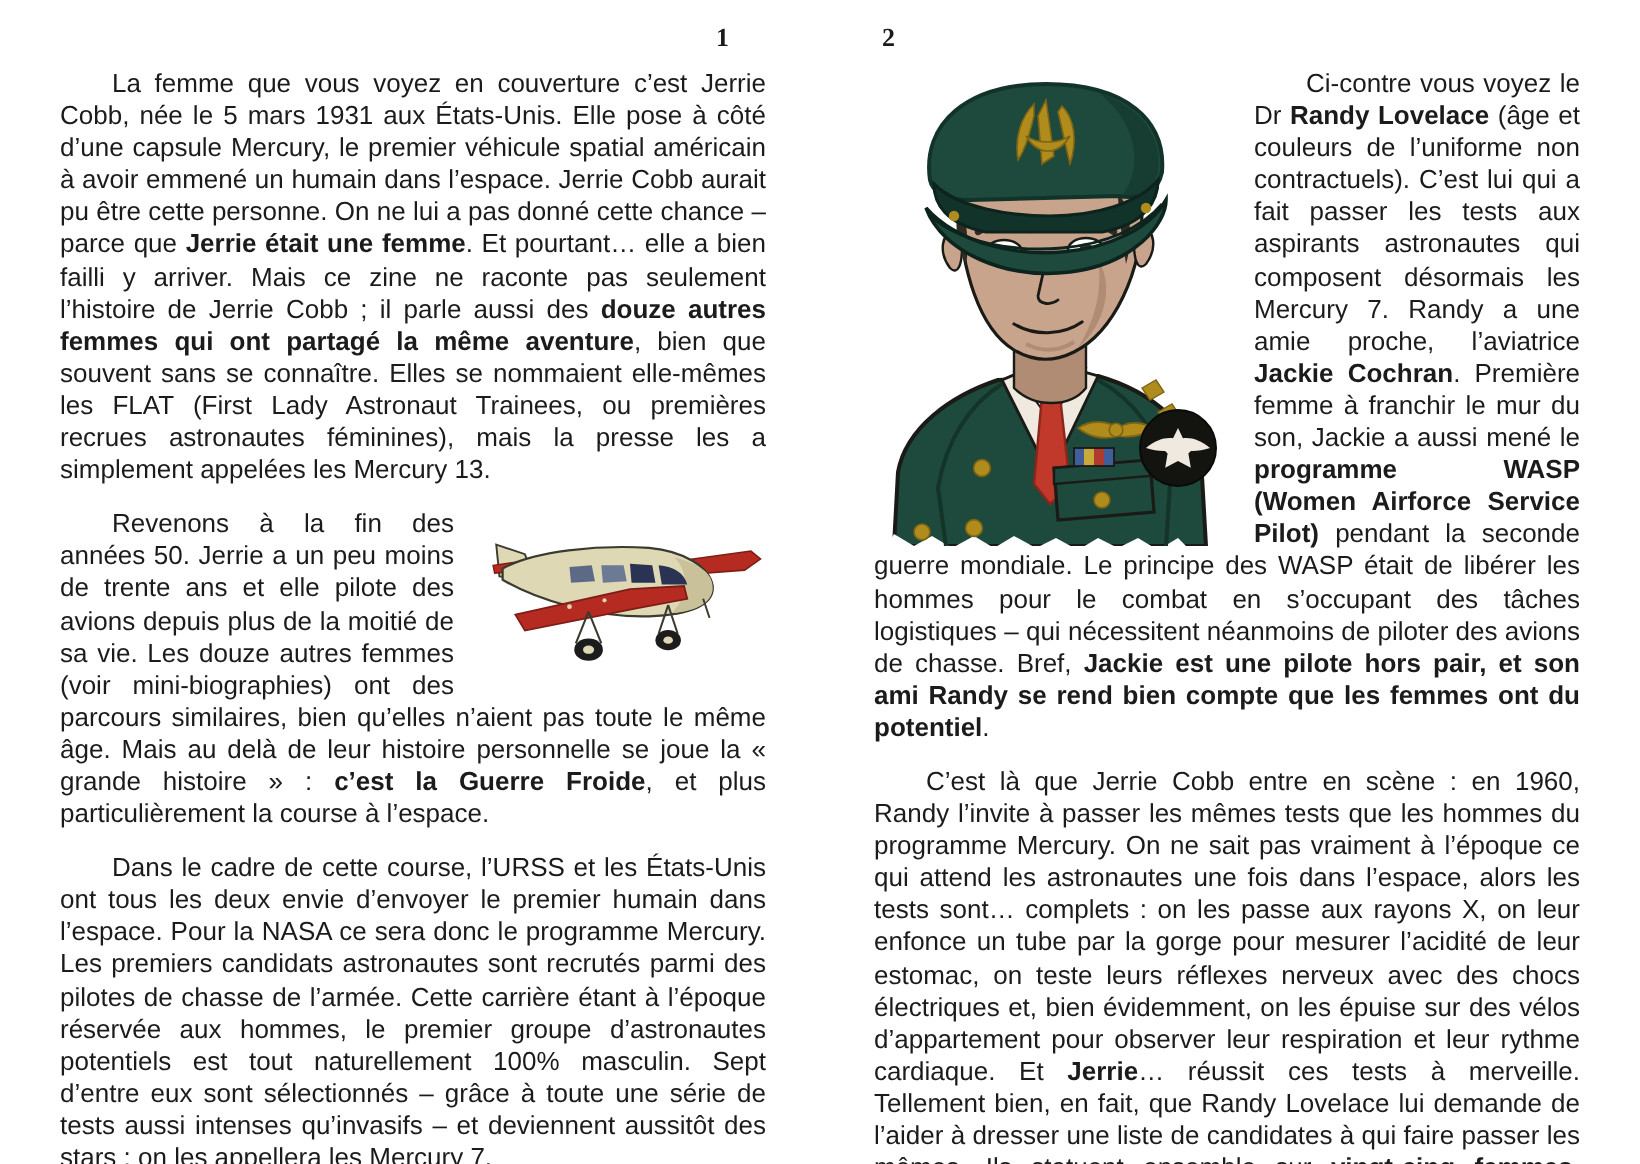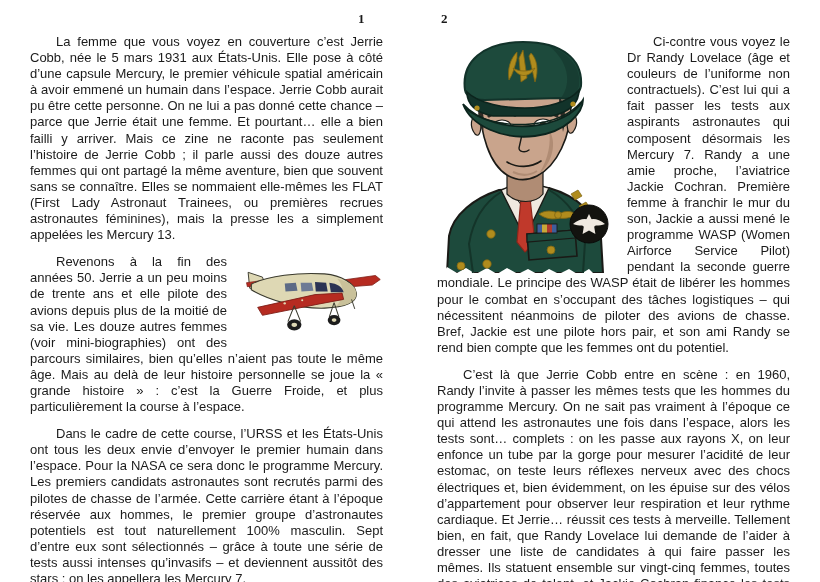--- a/index.html
+++ b/index.html
@@ -47,21 +47,21 @@
     line-height: 16.1px;
     color: #1b1b1b;
     text-align: justify;
     text-justify: inter-word;
     hyphens: manual;
   }
   .body-col p {
     margin: 0 0 11px 0;
     text-indent: 26px;
   }
-  .body-col b { font-weight: normal; }
+  .body-col b { font-weight: bold; }
 
   
   .fig-plane {
     float: right;
     width: 152px;
     height: 78px;
     margin: 4px -4px 2px 8px;
     shape-outside: margin-box;
   }
   .fig-portrait {

